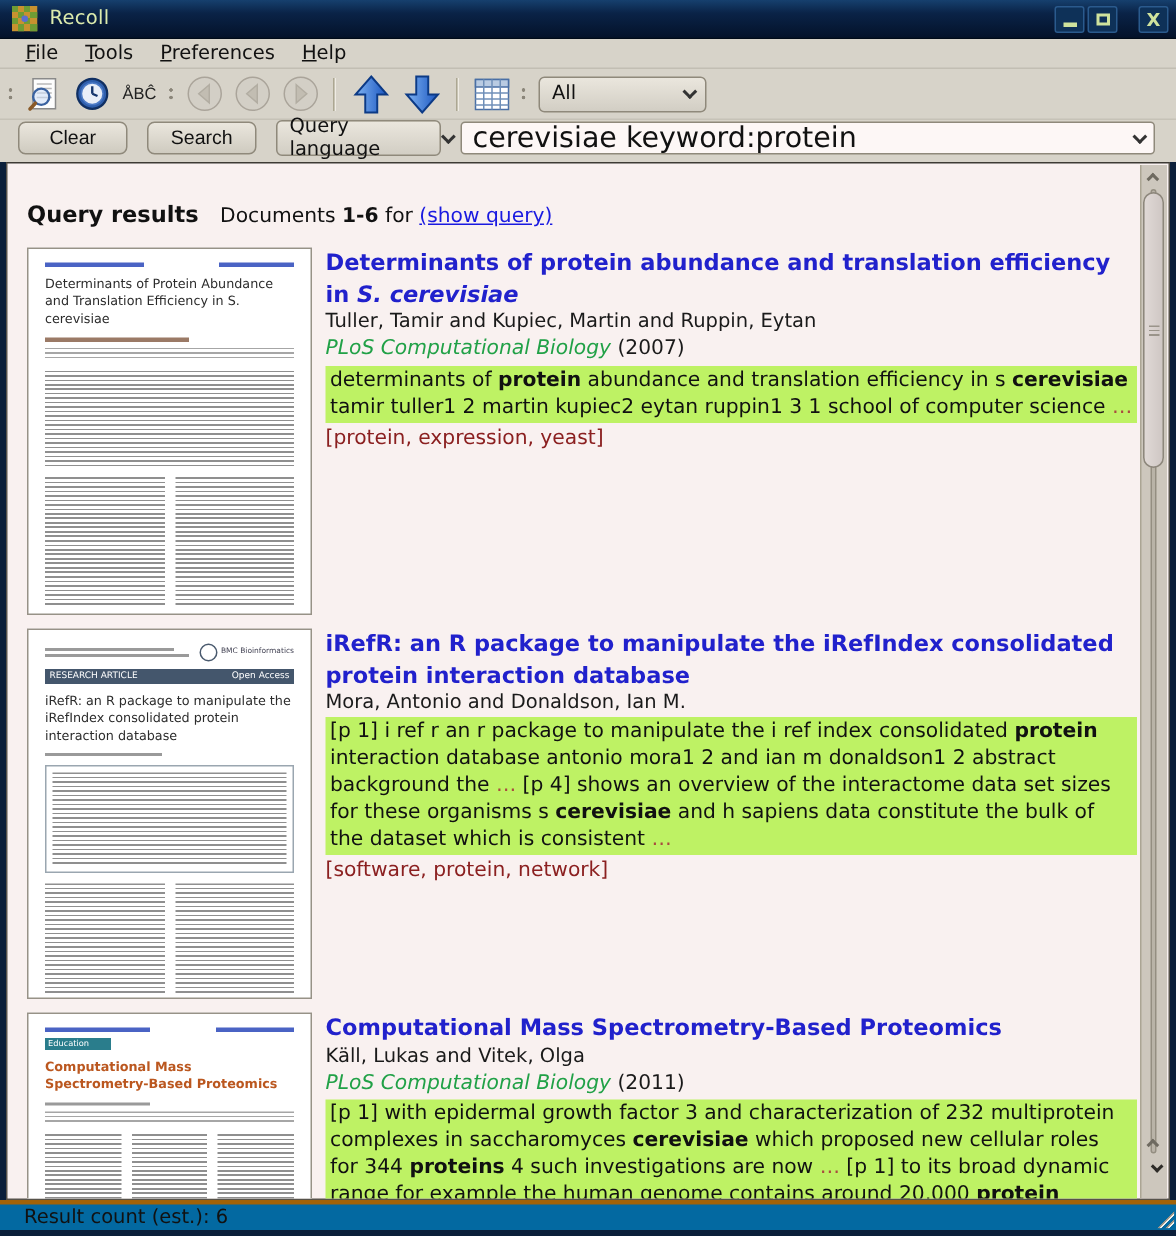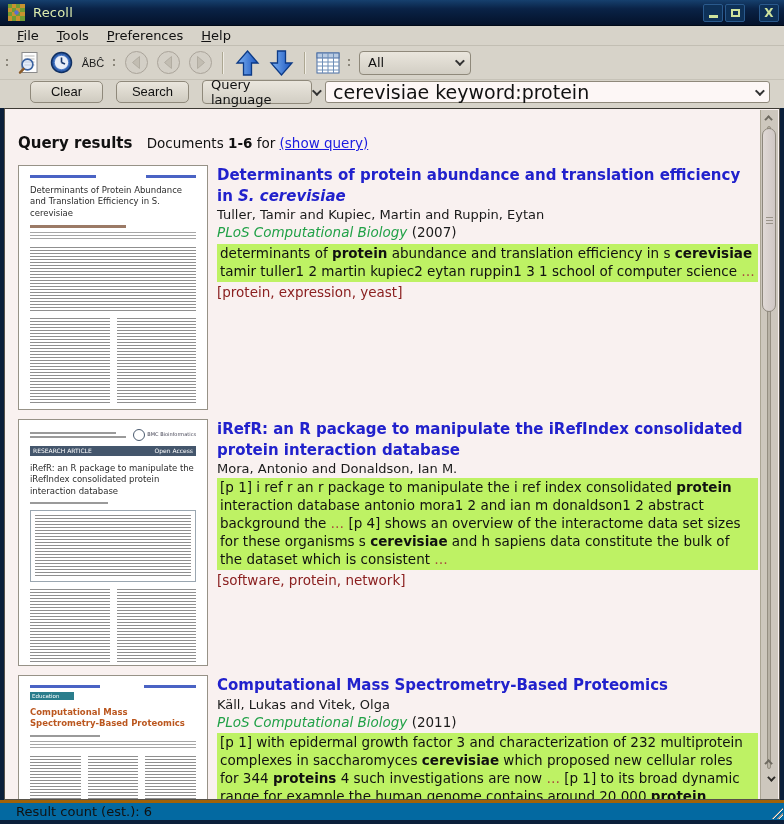--- a/index.html
+++ b/index.html
@@ -42,21 +42,21 @@
 
   .combo { height:24px; display:flex; align-items:center; padding:0 8px;
     background:linear-gradient(#eae6dd,#d2cec4); border:1px solid #8f897b; border-radius:4px;
     font-size:13px; color:#111;gap:40px; }
   .combo .chev { margin-left:auto; }
   .chev { width:7px; height:7px; border-right:2px solid #333; border-bottom:2px solid #333;
     transform:rotate(45deg) translateY(-2px); flex:0 0 auto; }
   .combo-all { width:112px; margin-left:4px; }
 
   
-  .searchrow { height:28px; background:#d7d3c9; display:flex; align-items:center; padding:0 14px 4px 30px;
+  .searchrow { height:28px; background:#d7d3c9; display:flex; align-items:center; padding:0 14px 4px 12px;
     gap:13px; }
   .push-btn { width:73px; height:22px; font-size:13px; color:#111; text-align:center; line-height:20px;
     background:linear-gradient(#eae6dd,#cfcbc0); border:1px solid #8f897b; border-radius:5px; }
   .combo-mode { width:110px; }
   .query-combo { flex:1; height:22px; display:flex; align-items:center; padding:0 7px;
     background:#fdf7f6; border:1px solid #8f897b; border-radius:3px; font-size:19px; color:#111; }
   .query-combo .chev { margin-left:auto; }
 
   
   .results-frame { position:relative; margin:0 4px; height:692px; background:#f9f1f0;

